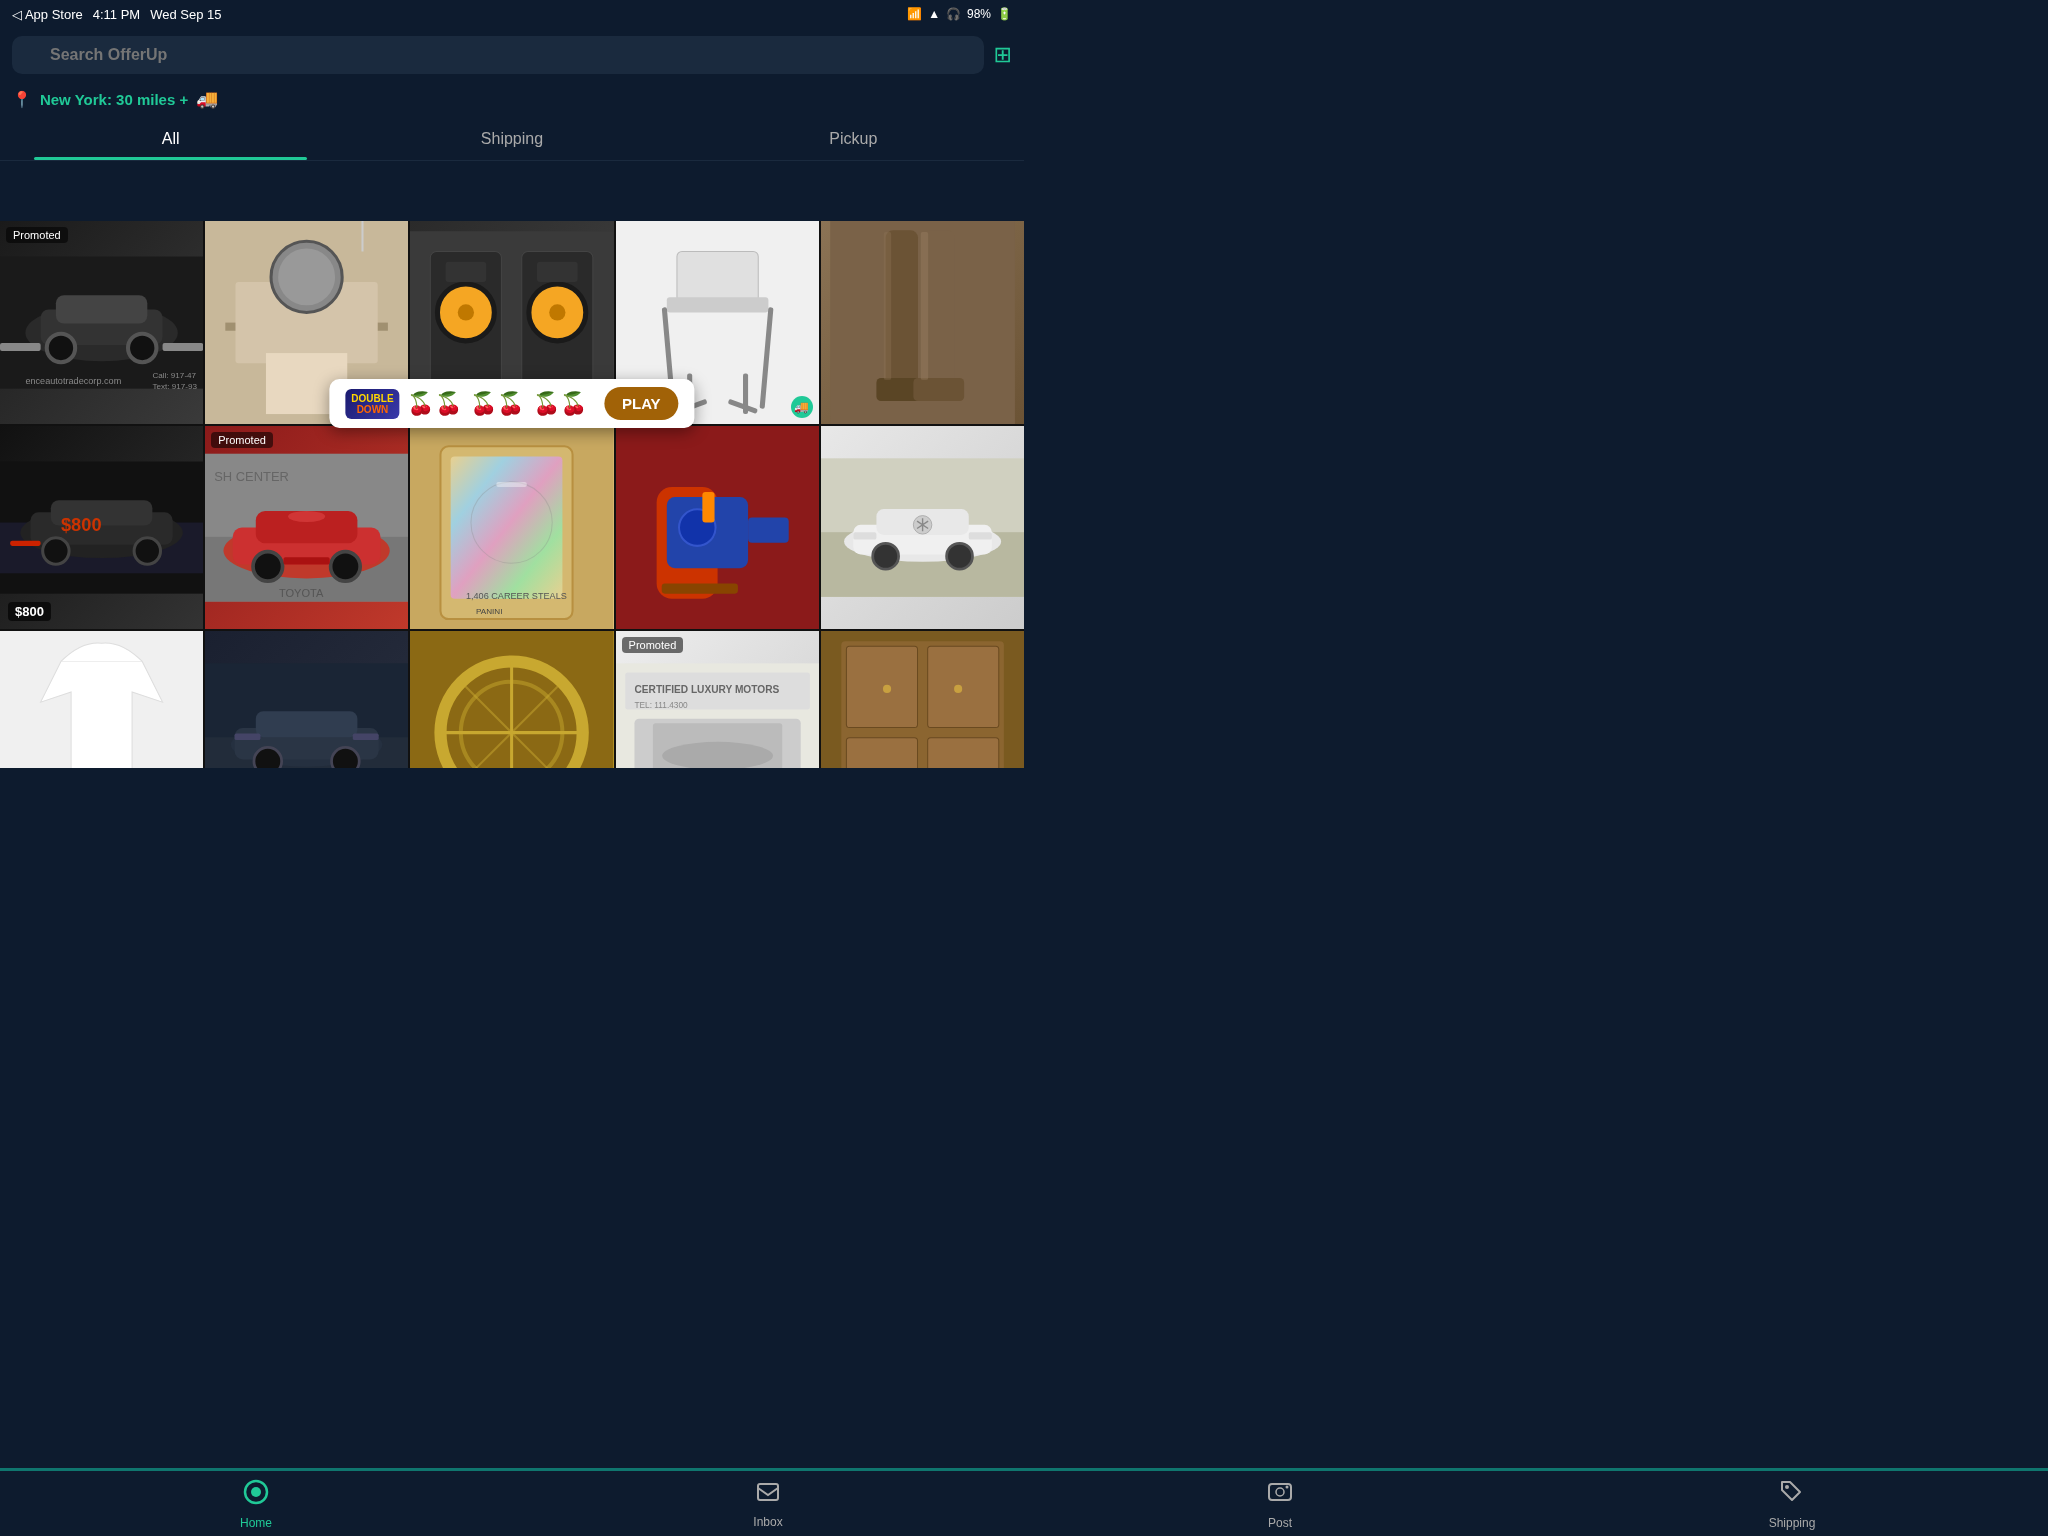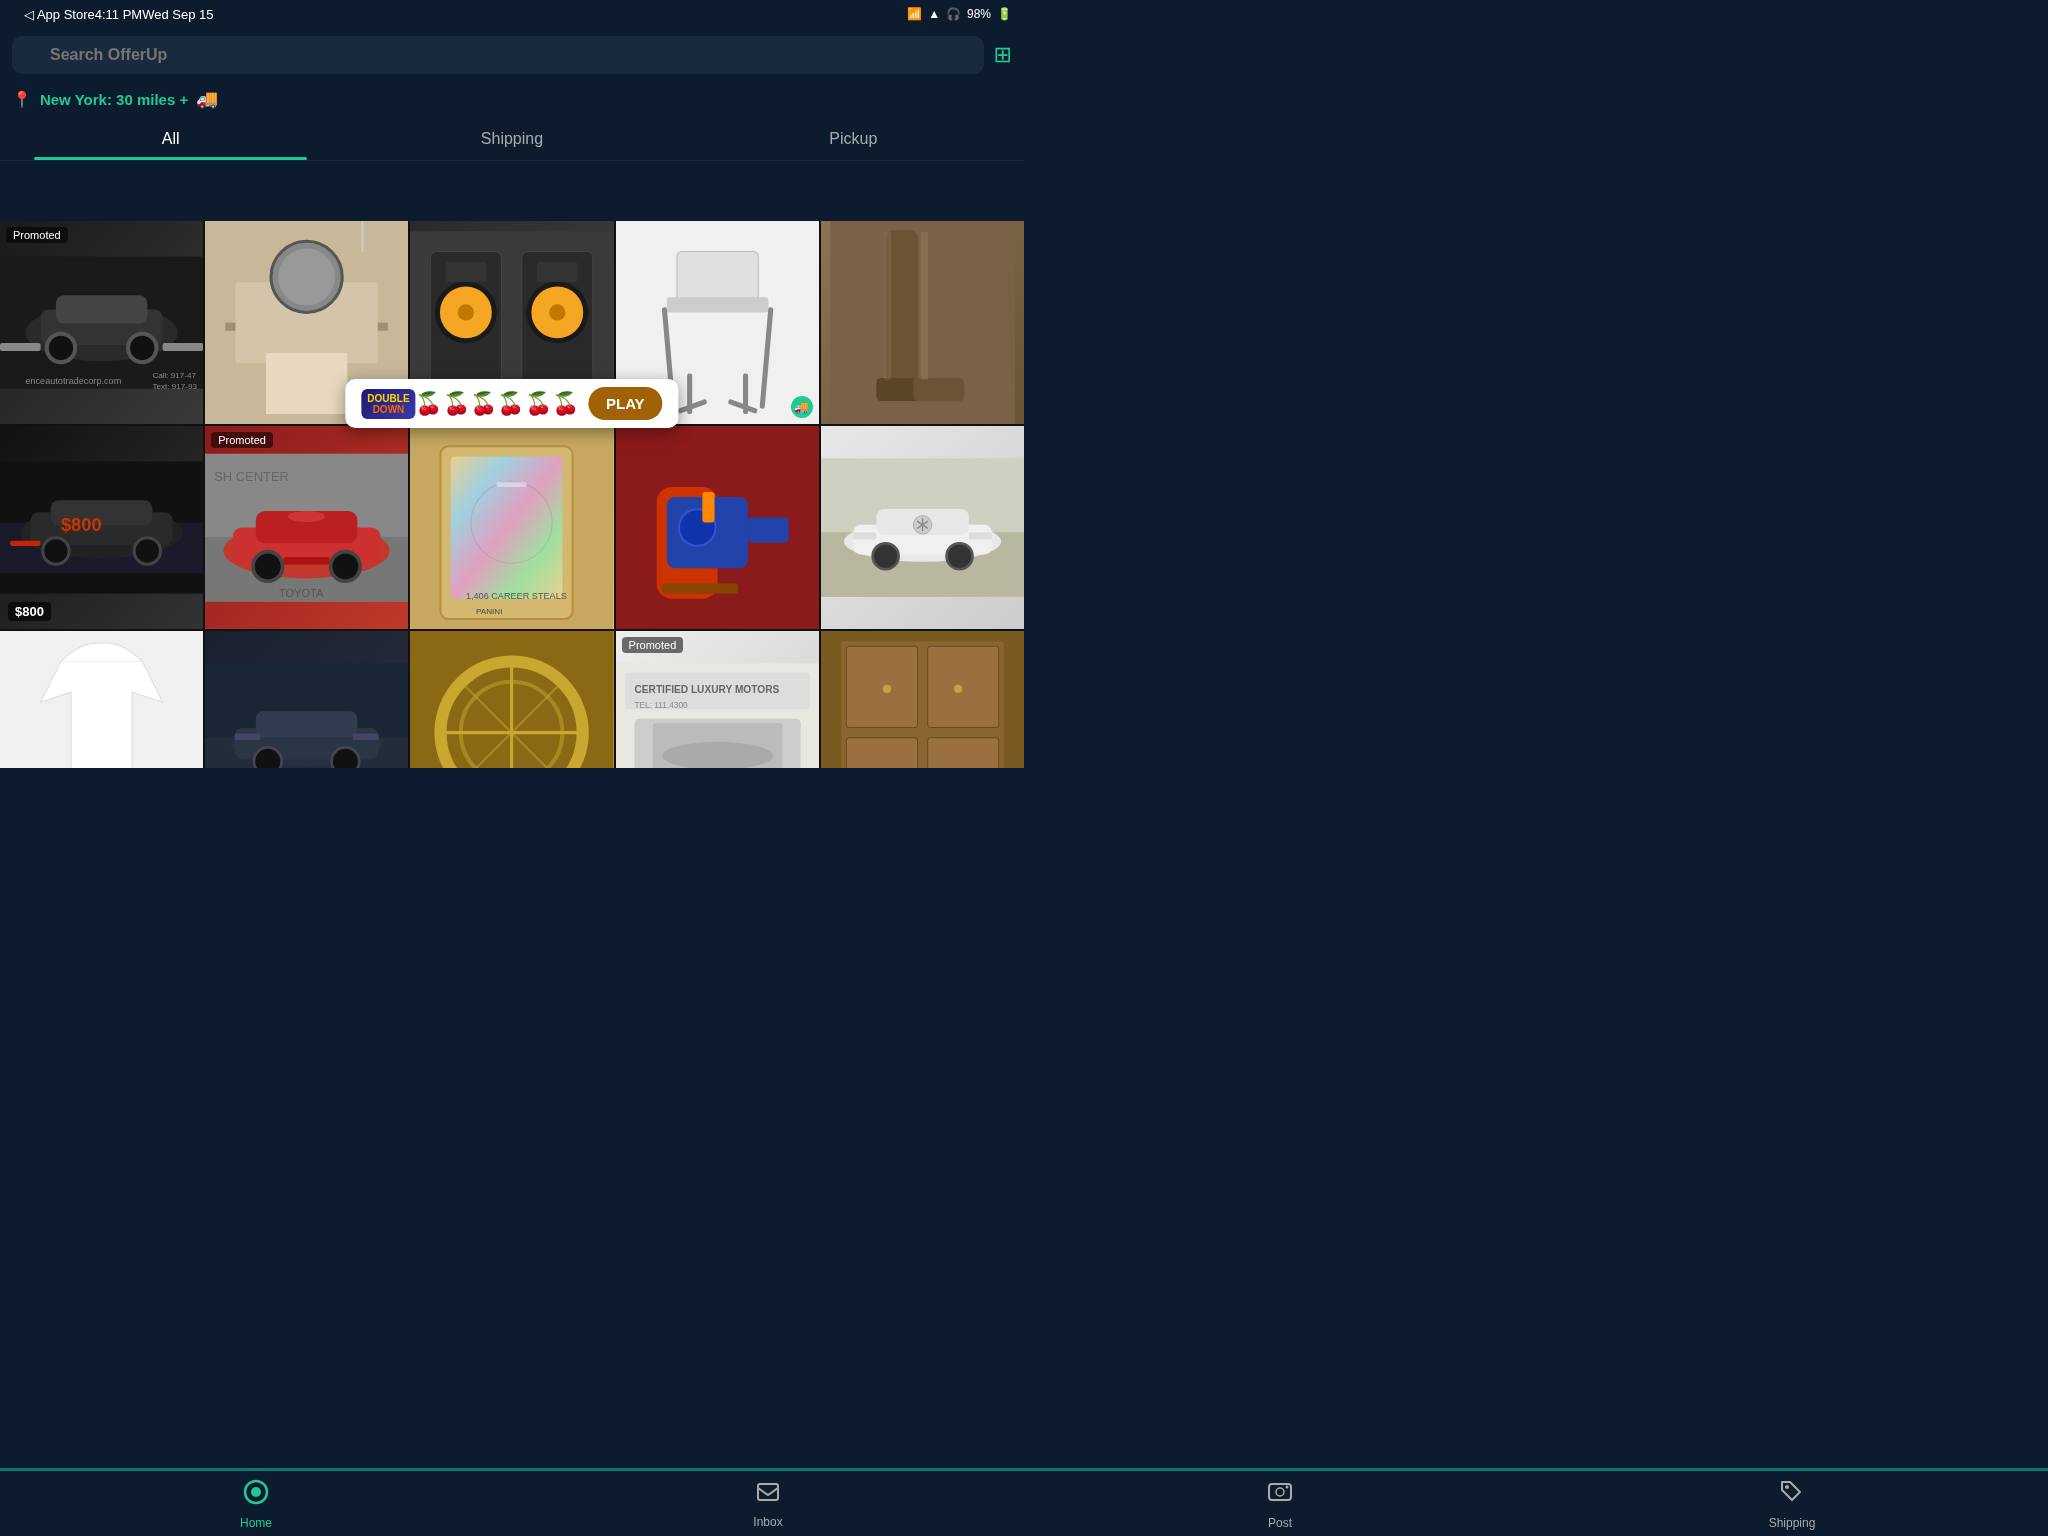--- a/index.html
+++ b/index.html
@@ -18,21 +18,21 @@
     #status-bar {
       display: flex;
       justify-content: space-between;
       align-items: center;
       background: #0d1b2e;
       padding: 4px 12px;
       height: 28px;
       font-size: 13px;
       color: #fff;
     }
-    .status-left { display: flex; align-items: center; margin-left: 12px; }
+    .status-left { display: flex; gap: 10px; align-items: center; }
     .status-right { display: flex; gap: 6px; align-items: center; font-size: 12px; }
 
     
     #search-area {
       background: #0d1b2e;
       padding: 8px 12px;
       display: flex;
       align-items: center;
       gap: 10px;
     }
@@ -110,20 +110,21 @@
     #ad-banner {
       position: absolute;
       top: 218px;
       left: 50%;
       transform: translateX(-50%);
       background: #fff;
       border-radius: 10px;
       padding: 8px 16px;
       display: flex;
       align-items: center;
+      gap: 8px;
       z-index: 10;
       box-shadow: 0 4px 16px rgba(0,0,0,0.4);
     }
     .ad-logo {
       background: linear-gradient(135deg, #1a1a6e, #3a3aaa);
       color: #fff;
       font-size: 10px;
       font-weight: 900;
       border-radius: 6px;
       padding: 4px 6px;

